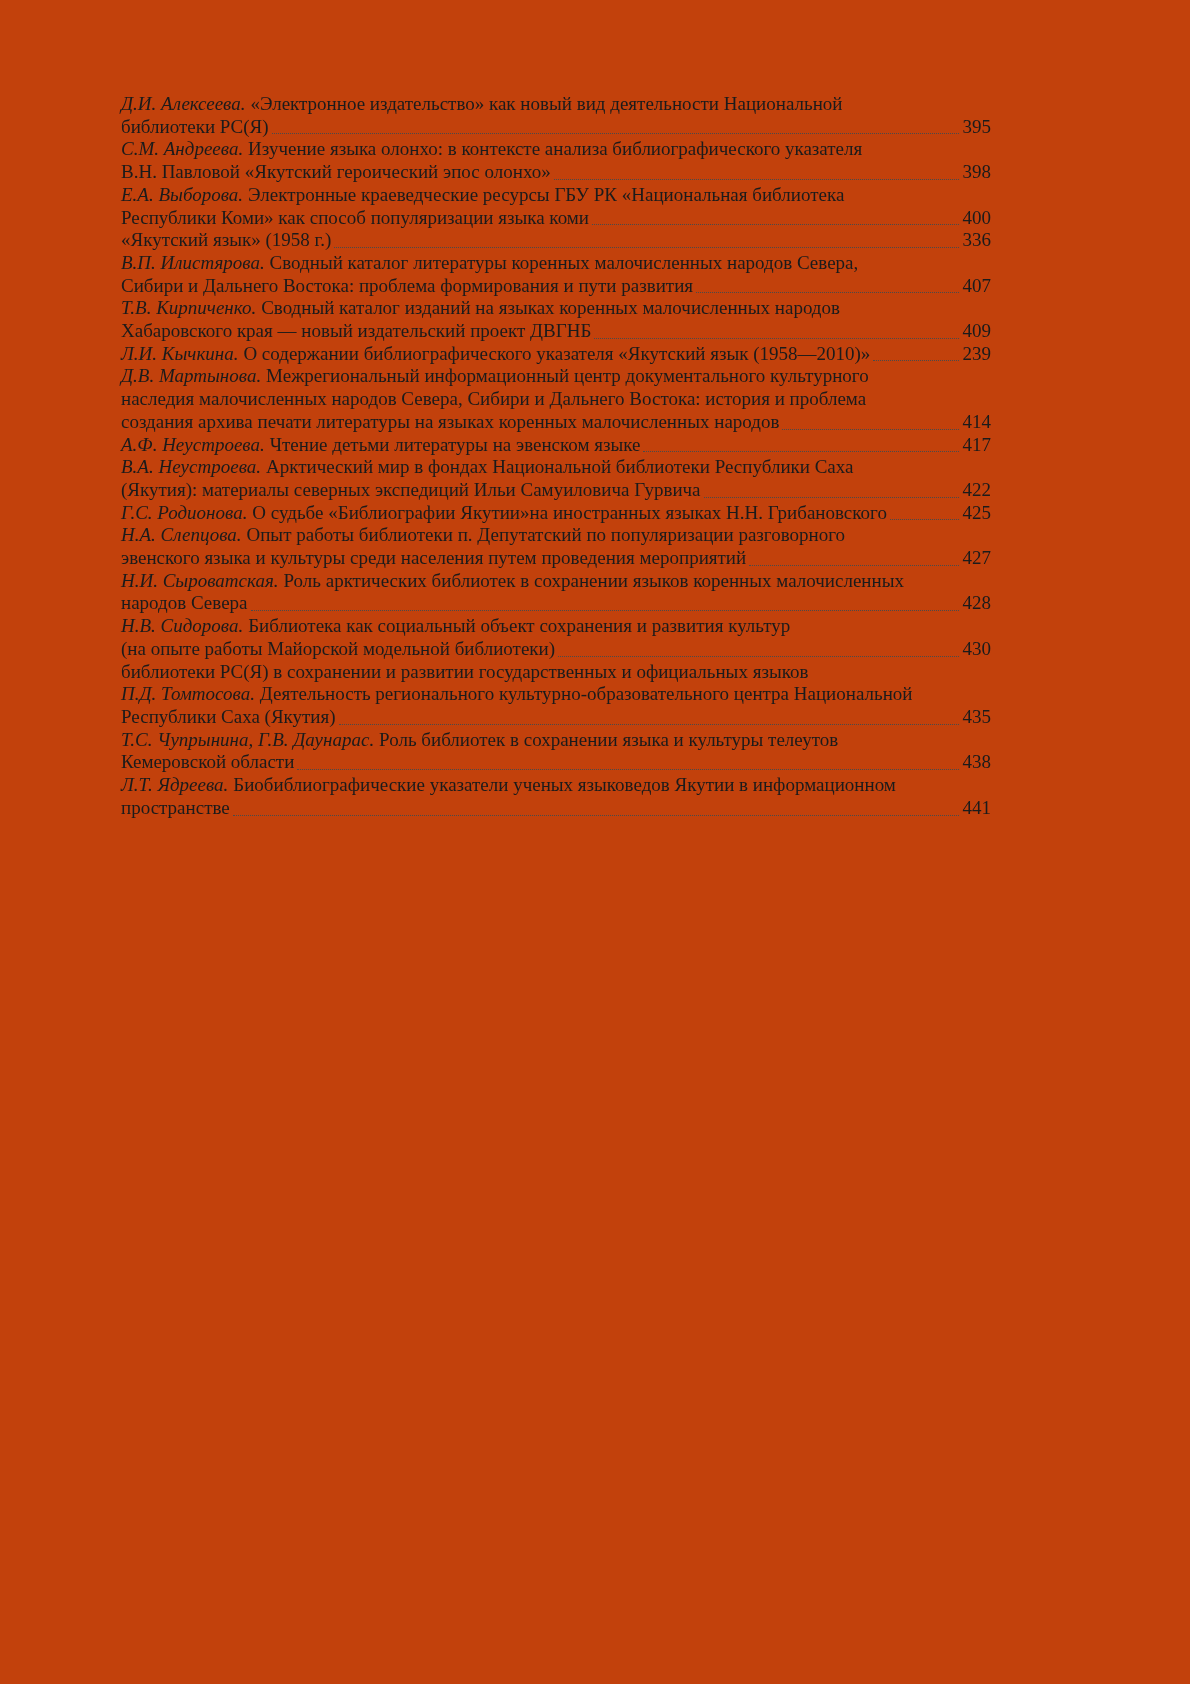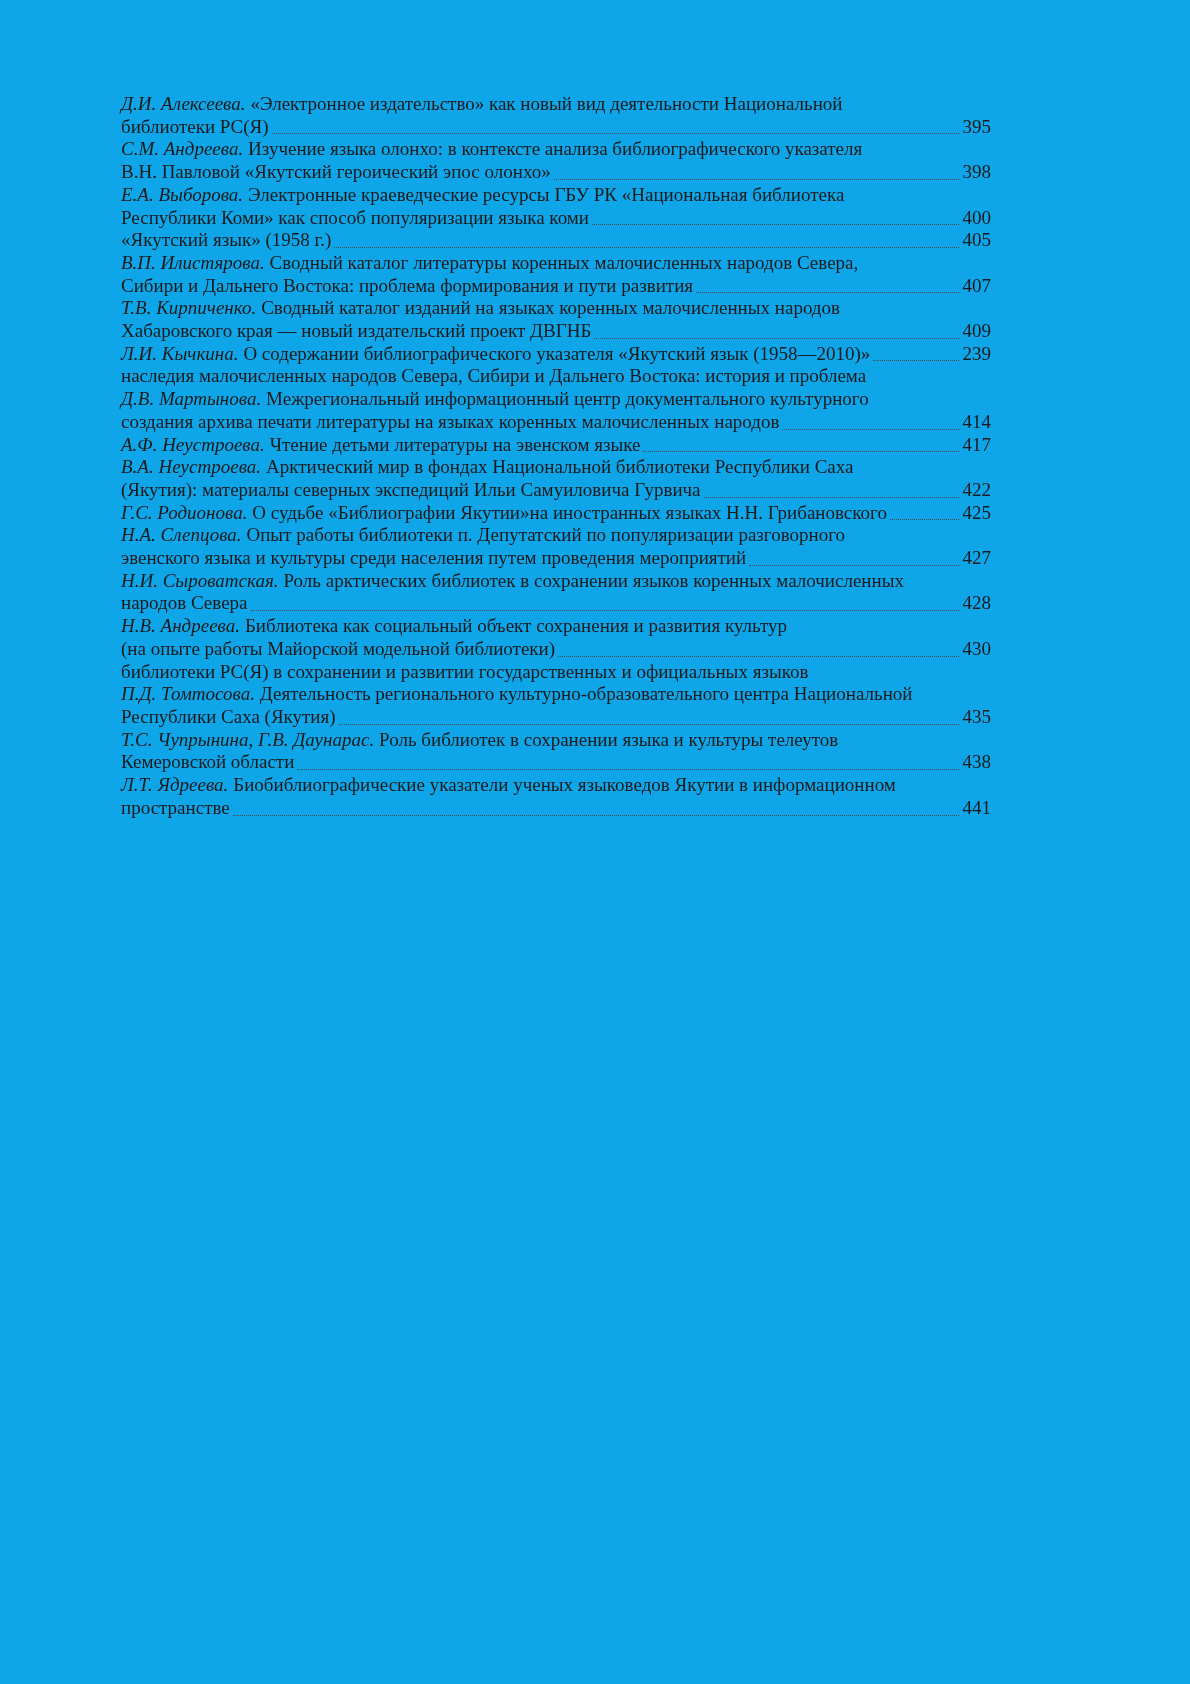--- a/index.html
+++ b/index.html
@@ -9,21 +9,21 @@
     height: 1684px;
     position: relative;
     font-family: "Liberation Serif", "DejaVu Serif", serif;
     color: #1b1b1b;
     overflow: hidden;
   }
   .page-canvas {
     position: relative;
     width: 1190px;
     height: 1684px;
-    background: #0ea5e9;
+    background: #c2410c;
   }
   .toc {
     position: absolute;
     left: 121px;
     top: 93px;
     width: 870px;
   }
   .entry { }
   .line {
     display: flex;
@@ -83,21 +83,21 @@
         <div class="line">
           <span class="txt"><span>Республики Коми» как способ популяризации языка коми</span></span>
           <span class="dots"></span>
           <span class="page-num">400</span>
         </div>
       </div>
       <div class="entry">
         <div class="line">
           <span class="txt"><span>«Якутский язык» (1958 г.)</span></span>
           <span class="dots"></span>
-          <span class="page-num">405</span>
+          <span class="page-num">336</span>
         </div>
       </div>
       <div class="entry">
         <div class="line">
           <span class="txt"><span class="author">В.П. Илистярова.</span><span>Сводный каталог литературы коренных малочисленных народов Севера,</span></span>
         </div>
         <div class="line">
           <span class="txt"><span>Сибири и Дальнего Востока: проблема формирования и пути развития</span></span>
           <span class="dots"></span>
           <span class="page-num">407</span>
@@ -115,26 +115,26 @@
       </div>
       <div class="entry">
         <div class="line">
           <span class="txt"><span class="author">Л.И. Кычкина.</span><span>О содержании библиографического указателя «Якутский язык (1958—2010)»</span></span>
           <span class="dots"></span>
           <span class="page-num">239</span>
         </div>
       </div>
       <div class="entry">
         <div class="line">
+          <span class="txt"><span class="author">Д.В. Мартынова.</span><span>Межрегиональный информационный центр документального культурного</span></span>
+        </div>
+        <div class="line">
           <span class="txt"><span>наследия малочисленных народов Севера, Сибири и Дальнего Востока: история и проблема</span></span>
         </div>
         <div class="line">
-          <span class="txt"><span class="author">Д.В. Мартынова.</span><span>Межрегиональный информационный центр документального культурного</span></span>
-        </div>
-        <div class="line">
           <span class="txt"><span>создания архива печати литературы на языках коренных малочисленных народов</span></span>
           <span class="dots"></span>
           <span class="page-num">414</span>
         </div>
       </div>
       <div class="entry">
         <div class="line">
           <span class="txt"><span class="author">А.Ф. Неустроева.</span><span>Чтение детьми литературы на эвенском языке</span></span>
           <span class="dots"></span>
           <span class="page-num">417</span>
@@ -172,21 +172,21 @@
           <span class="txt"><span class="author">Н.И. Сыроватская.</span><span>Роль арктических библиотек в сохранении языков коренных малочисленных</span></span>
         </div>
         <div class="line">
           <span class="txt"><span>народов Севера</span></span>
           <span class="dots"></span>
           <span class="page-num">428</span>
         </div>
       </div>
       <div class="entry">
         <div class="line">
-          <span class="txt"><span class="author">Н.В. Андреева.</span><span>Библиотека как социальный объект сохранения и развития культур</span></span>
+          <span class="txt"><span class="author">Н.В. Сидорова.</span><span>Библиотека как социальный объект сохранения и развития культур</span></span>
         </div>
         <div class="line">
           <span class="txt"><span>(на опыте работы Майорской модельной библиотеки)</span></span>
           <span class="dots"></span>
           <span class="page-num">430</span>
         </div>
       </div>
       <div class="entry">
         <div class="line">
           <span class="txt"><span>библиотеки РС(Я) в сохранении и развитии государственных и официальных языков</span></span>

